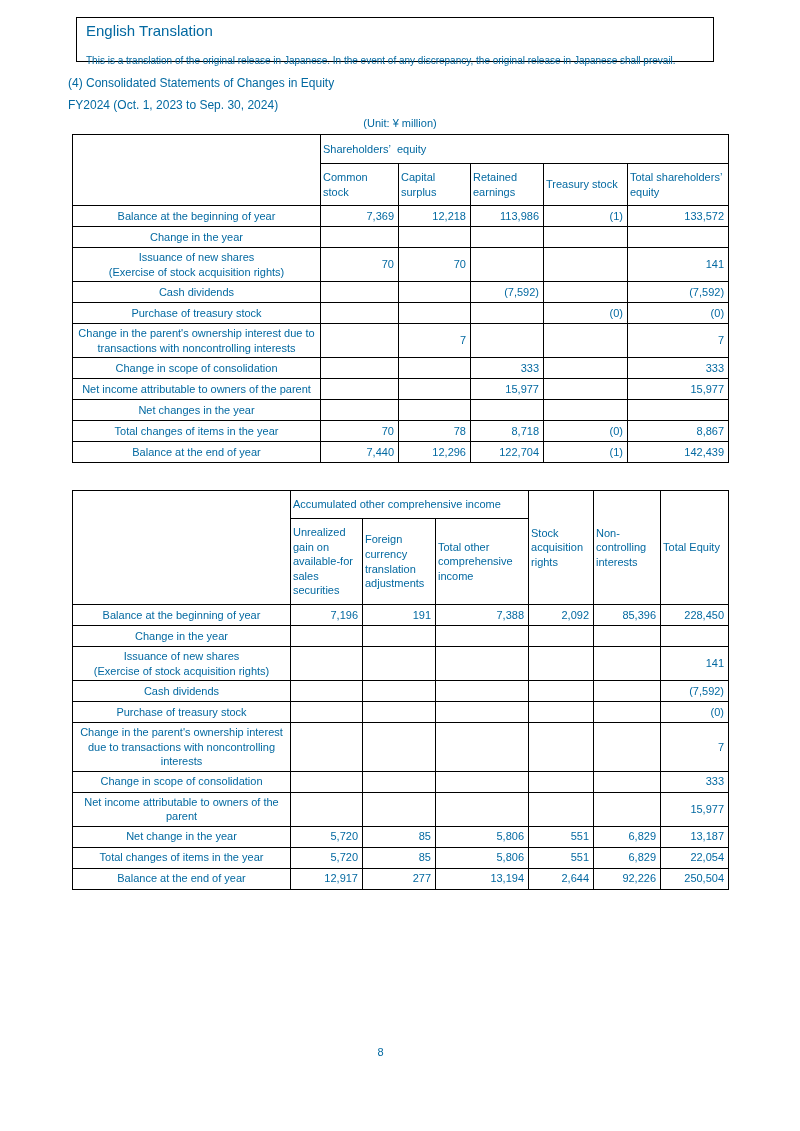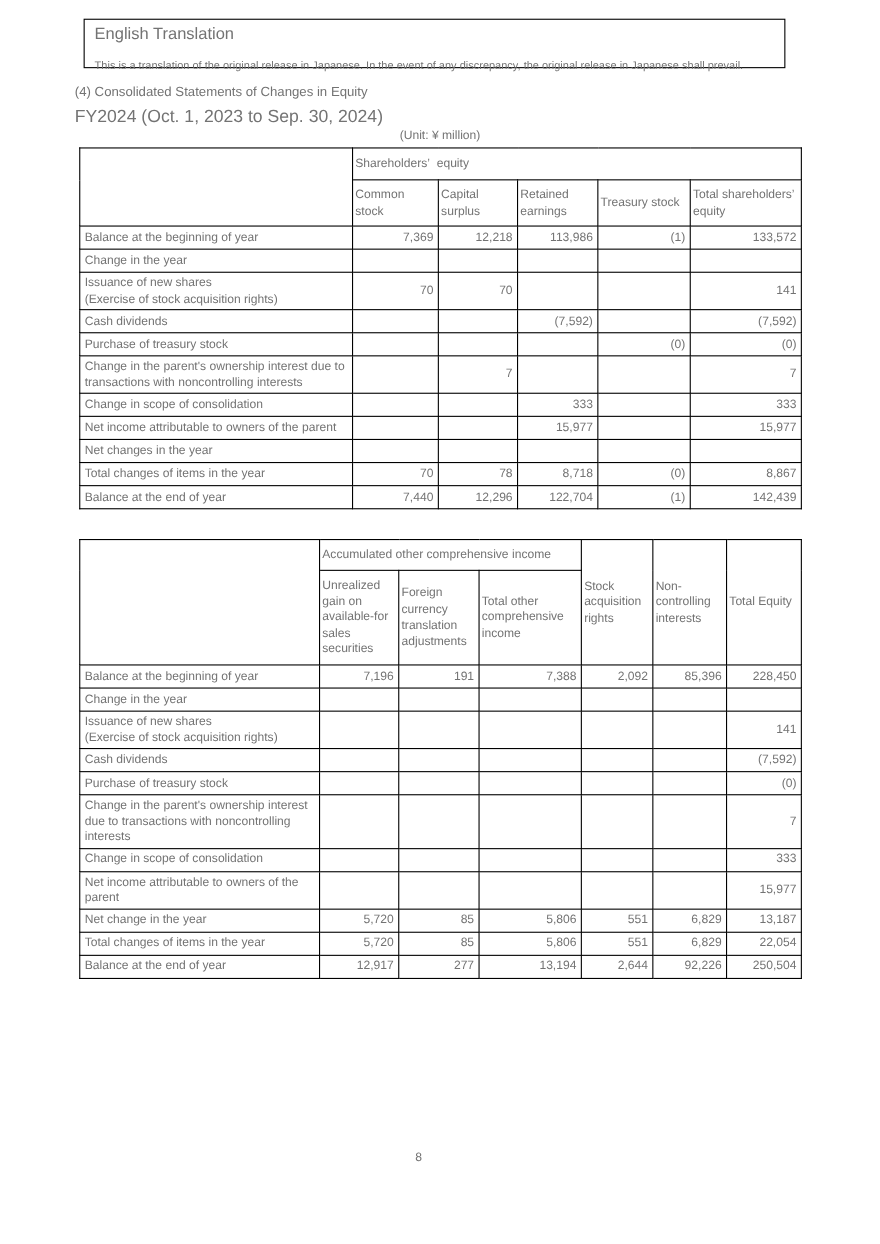--- a/index.html
+++ b/index.html
@@ -1,41 +1,41 @@
 <!DOCTYPE html>
 <html><head>
 <meta charset="utf-8">
 <style>
   html,body{margin:0;padding:0;background:#fff;}
-  .page{position:relative;width:761px;height:1131px;background:#fff;color:#737373;
+  .page{position:relative;width:761px;height:1131px;background:#fff;color:#0369a1;
         font-family:"Liberation Sans",sans-serif;overflow:hidden;}
 
   
   .tbox{position:absolute;left:76px;top:17px;width:638px;height:45px;border:1px solid #000;
         box-sizing:border-box;padding:3px 9px;}
   .tbox-title{font-size:15px;line-height:1.3;margin:0;}
   .tbox-body{font-size:10px;line-height:1.3;margin-top:13px;}
 
   .sec-title{position:absolute;left:68px;top:76px;font-size:12px;}
-  .period{position:absolute;left:68px;top:98px;font-size:16px;}
+  .period{position:absolute;left:68px;top:98px;font-size:12px;}
   .unit{position:absolute;left:72px;top:117px;width:656px;text-align:center;font-size:11px;}
 
   
   .t{position:absolute;left:72px;border-collapse:collapse;table-layout:fixed;width:656px;}
   .t1{top:134px;}
   .t2{top:490px;}
   .t th,.t td{border:1px solid #000;font-size:11px;font-weight:normal;line-height:1.32;
               vertical-align:middle;padding:2px 4px;box-sizing:border-box;overflow:hidden;}
   .t th{text-align:left;padding:1px 2px;}
   .t1 tr.h1{height:29px;}
   .t1 tr.h2{height:42px;}
   .t2 tr.h1{height:28px;}
   .t2 tr.h2{height:86px;}
   .t tbody tr{height:21px;}
-  .lbl{text-align:left;padding-left:5px;white-space:pre-line;}
+  .lbl{text-align:center;padding-left:5px;white-space:pre-line;}
   .ind{padding-left:14px;}
   .num{text-align:right;padding-right:5px;}
 
   .pagenum{position:absolute;top:1046px;left:0;width:100%;text-align:center;font-size:11px;}
 </style>
 </head>
 <body>
 
 <div class="page">
 

